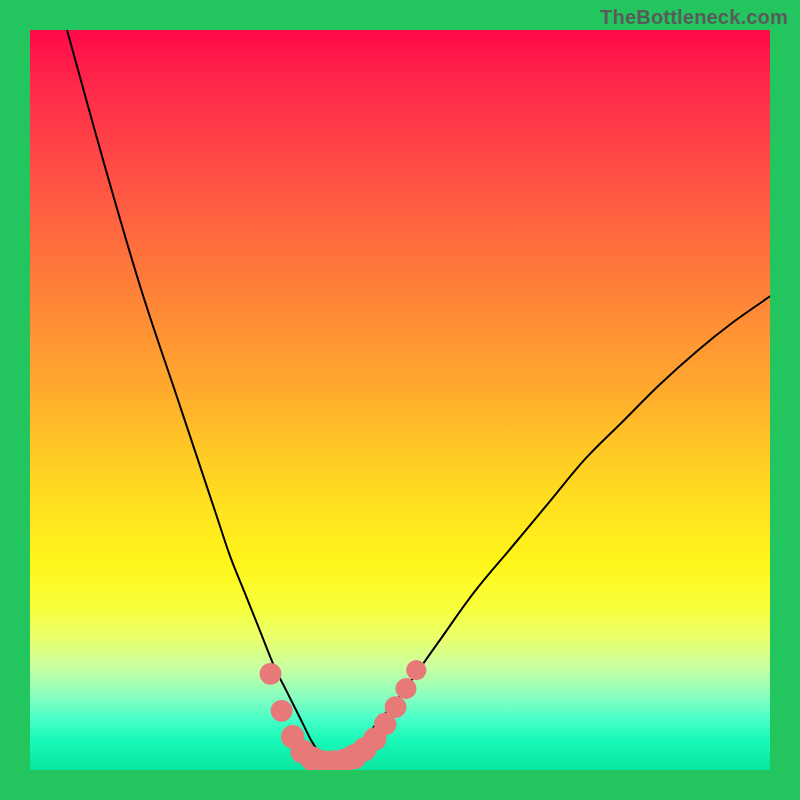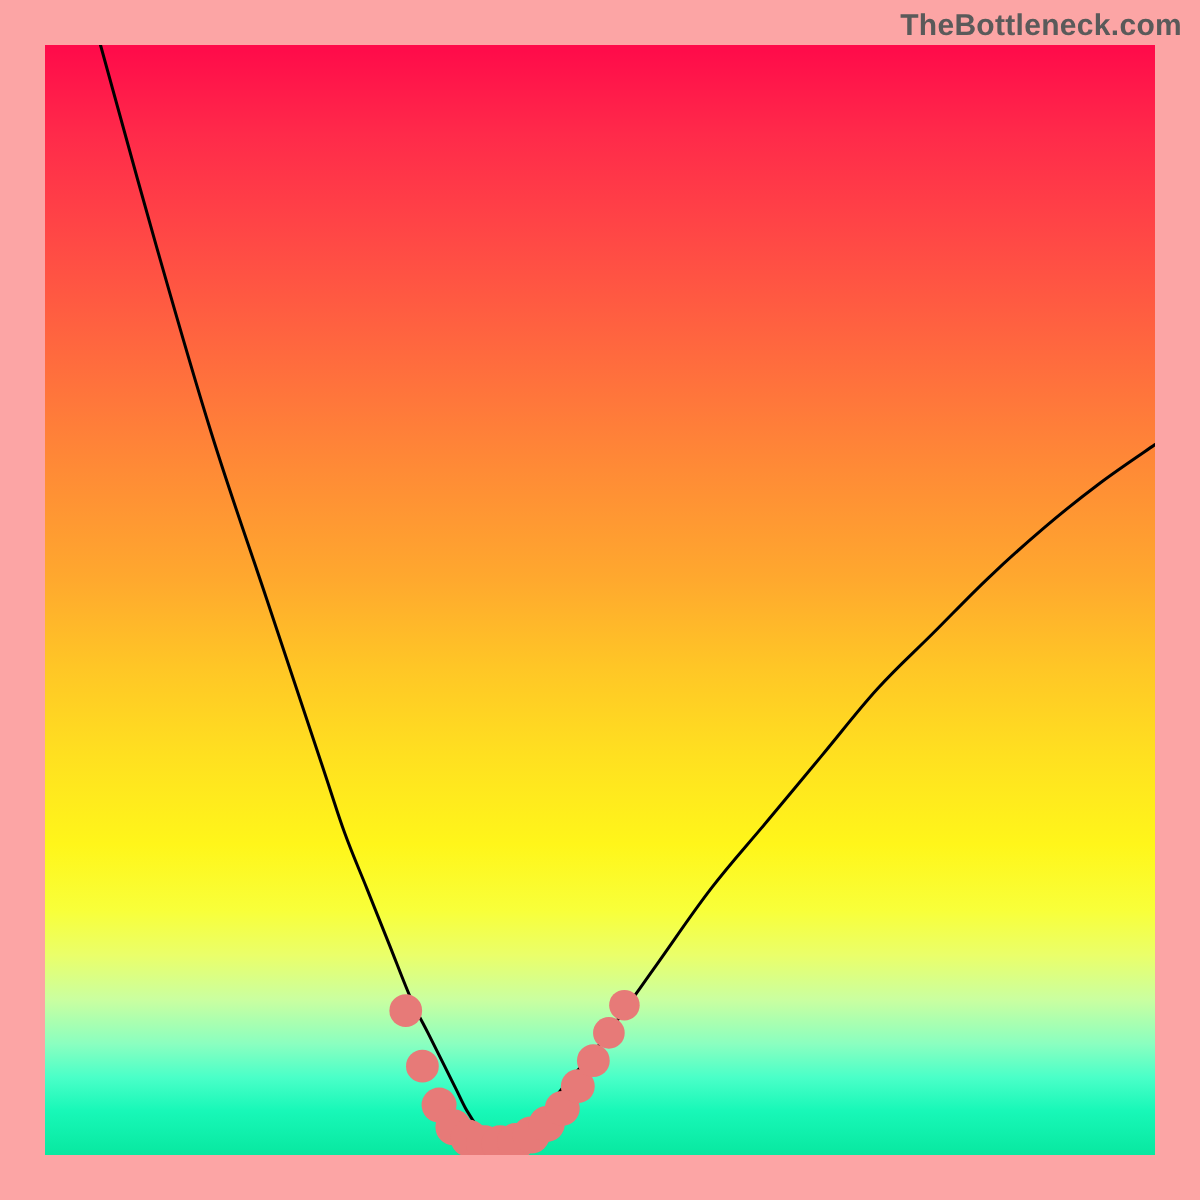--- a/index.html
+++ b/index.html
@@ -7,21 +7,21 @@
     padding: 0;
     width: 800px;
     height: 800px;
     background: #000;
     overflow: hidden;
     font-family: Arial, Helvetica, sans-serif;
   }
   .frame {
     position: absolute;
     inset: 0;
-    background: #fca5a5;
+    background: #22c55e;
   }
   .plot-area {
     position: absolute;
     left: 30px;
     top: 30px;
     width: 740px;
     height: 740px;
     overflow: hidden;
   }
   .gradient-bg {

